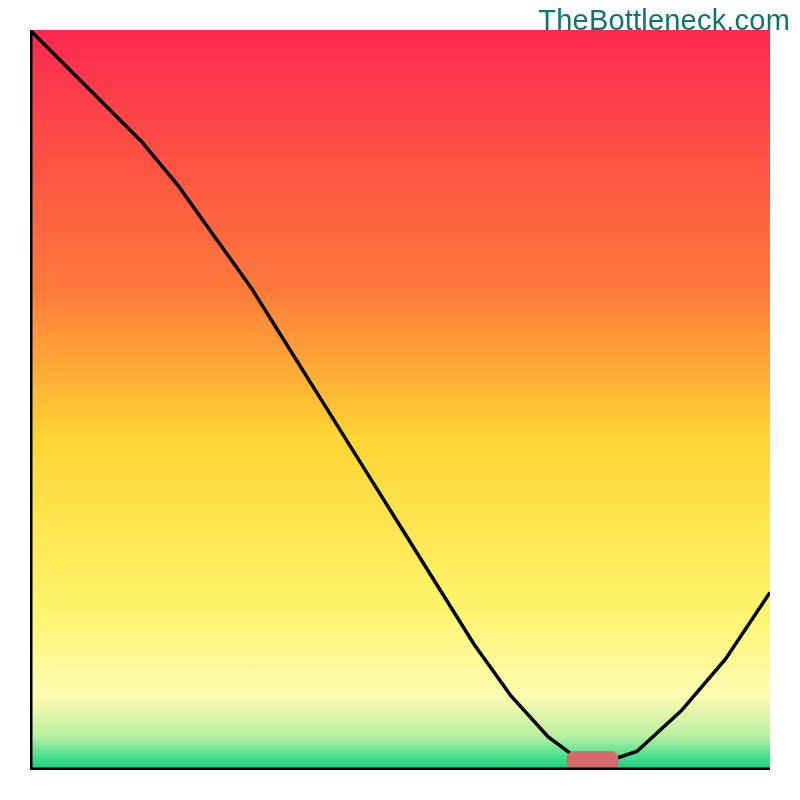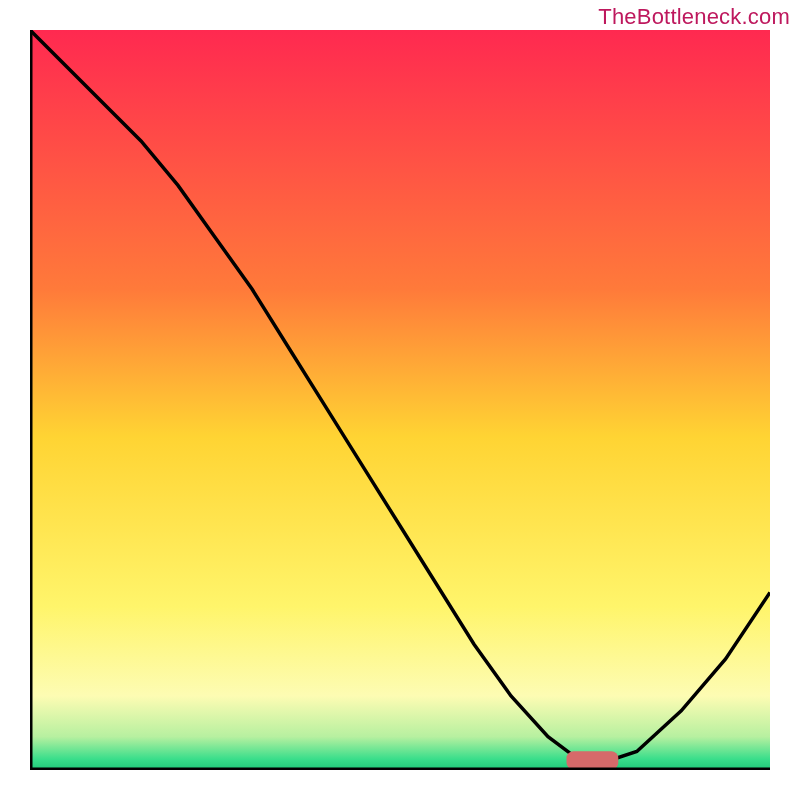--- a/index.html
+++ b/index.html
@@ -13,22 +13,22 @@
   .chart-wrap {
     position: relative;
     width: 800px;
     height: 800px;
   }
   .watermark {
     position: absolute;
     top: 4px;
     right: 10px;
     font-family: Arial, Helvetica, sans-serif;
-    font-size: 22px;
-    color: #be185d;
+    font-size: 29px;
+    color: #0f766e;
     font-weight: 500;
     letter-spacing: 0.2px;
   }
   .plot-area {
     position: absolute;
     left: 30px;
     top: 30px;
     width: 740px;
     height: 740px;
   }

